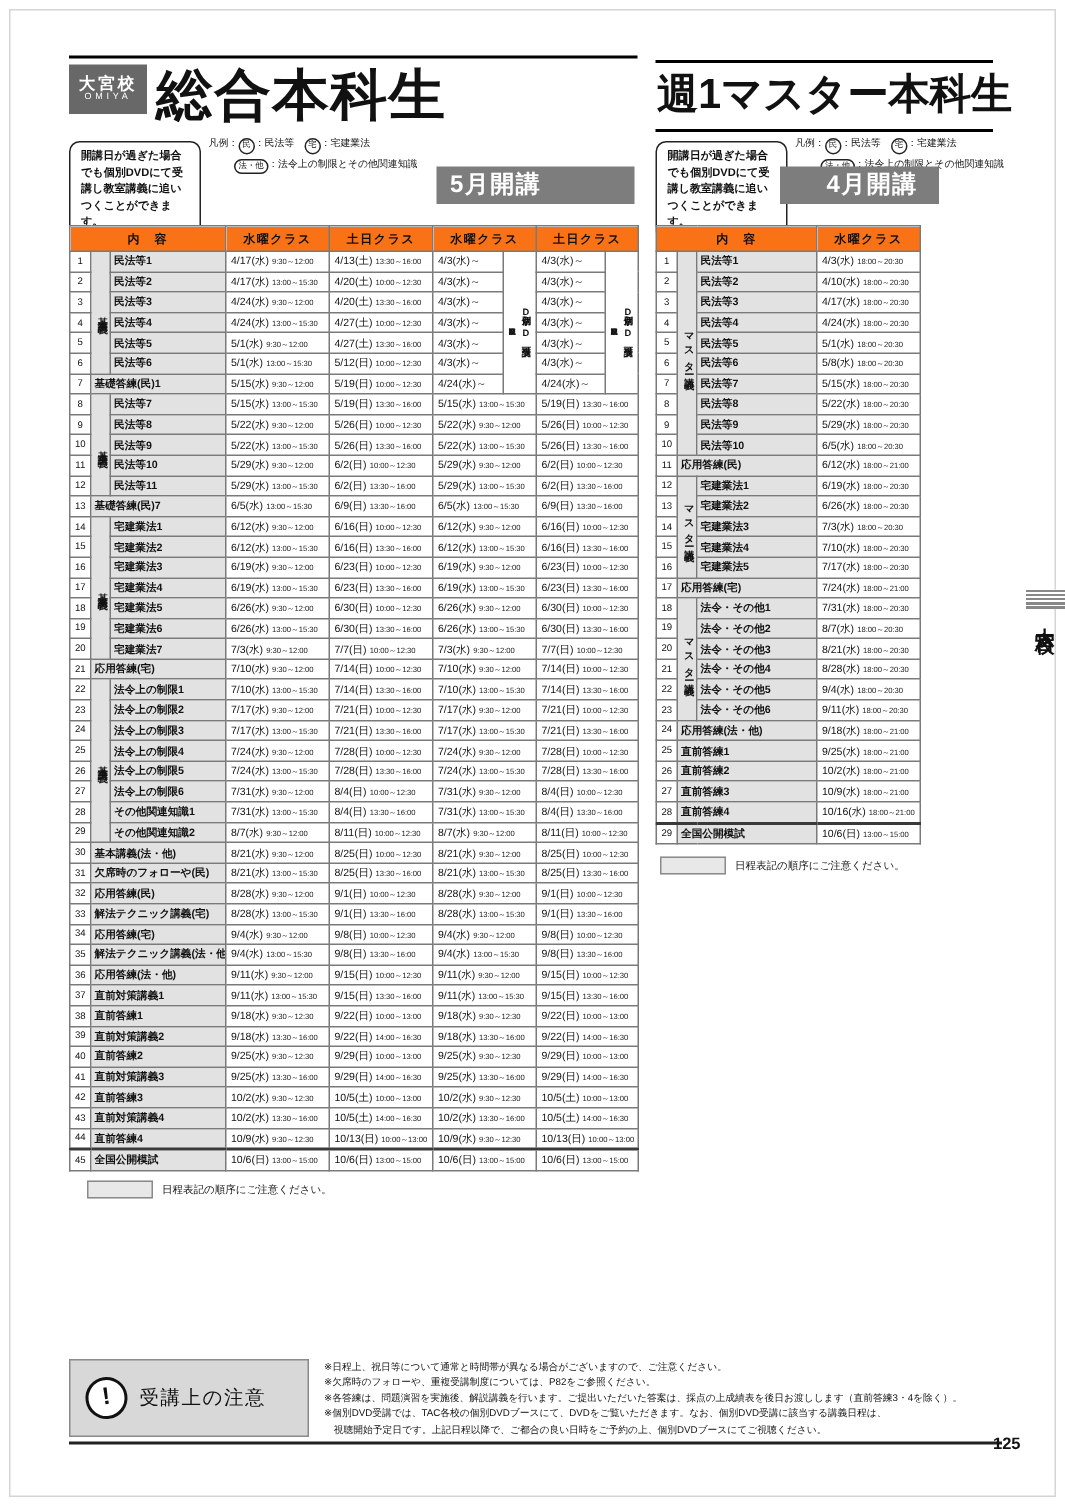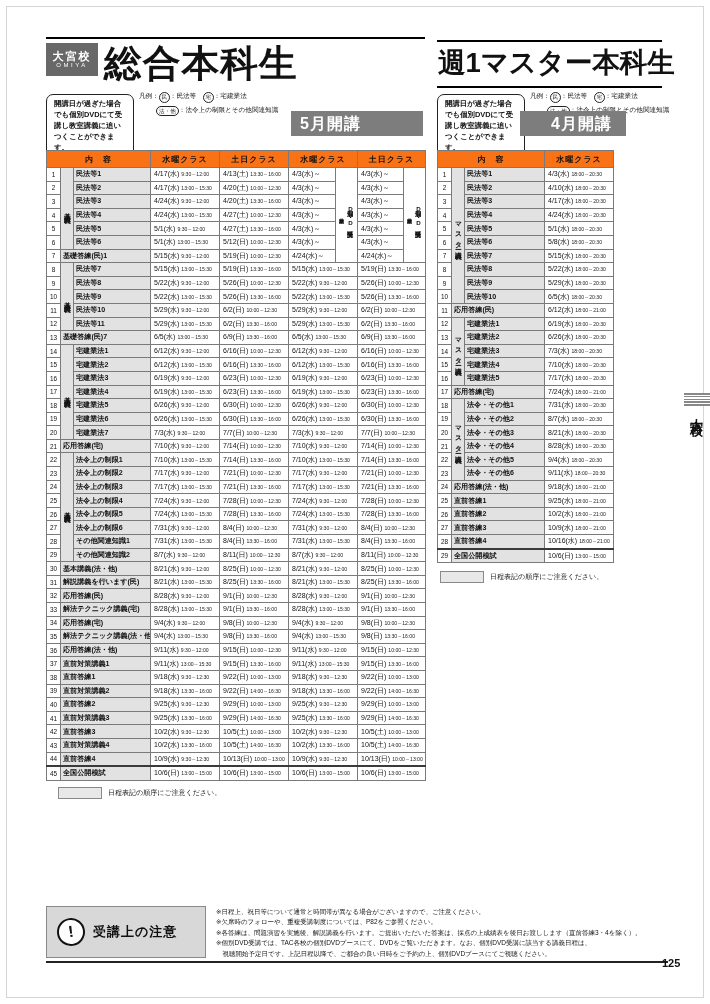--- a/index.html
+++ b/index.html
@@ -62,21 +62,21 @@
   .tbl-note{position:absolute;font-size:7px;display:flex;align-items:center;gap:6px;}
   #l-tbl-note{left:58px;top:787px;}
   #r-tbl-note{left:440px;top:571px;}
   .swatch{display:inline-block;width:42px;height:10px;background:#e8e8e8;border:1px solid #8a8a8a;}
 
   
   #caution-box{position:absolute;left:46px;top:906px;width:160px;height:52px;background:#d8d8d8;border:1px solid #8a8a8a;
     display:flex;align-items:center;gap:8px;padding-left:10px;box-sizing:border-box;}
   #caution-icon{width:24px;height:24px;border:2px solid #111;border-radius:50%;display:flex;align-items:center;justify-content:center;
     font-size:16px;font-weight:bold;background:#fff;transform:rotate(-8deg);}
-  #caution-title{font-size:13px;font-weight:bold;letter-spacing:1px;}
+  #caution-title{font-size:13px;font-weight:normal;letter-spacing:1px;}
   #caution-notes{position:absolute;left:216px;top:907px;width:452px;font-size:6.5px;line-height:1.6;}
   #bottom-rule{position:absolute;left:46px;top:961px;width:622px;height:2px;background:#222;}
   #page-number{position:absolute;left:662px;top:957px;font-size:11px;font-weight:bold;}
 
   
   #edge-stripes{position:absolute;left:684px;top:393px;width:26px;height:13px;
     background:repeating-linear-gradient(#888 0 1.6px,#fff 1.6px 2.8px);}
   #edge-tab{position:absolute;left:687px;top:408px;writing-mode:vertical-rl;text-orientation:upright;
     font-size:13px;font-weight:bold;letter-spacing:2px;}
 </style>
@@ -385,21 +385,21 @@
         <tr>
           <td class="cn">30</td>
           <td class="cname" colspan="2">基本講義(法・他)</td>
           <td class="cd"><span class="date">8/21(水)</span><span class="time">9:30～12:00</span></td>
           <td class="cd"><span class="date">8/25(日)</span><span class="time">10:00～12:30</span></td>
           <td class="cd" colspan="2"><span class="date">8/21(水)</span><span class="time">9:30～12:00</span></td>
           <td class="cd" colspan="2"><span class="date">8/25(日)</span><span class="time">10:00～12:30</span></td>
         </tr>
         <tr>
           <td class="cn">31</td>
-          <td class="cname" colspan="2">解説講義を行います(民)</td>
+          <td class="cname" colspan="2">欠席時のフォローや(民)</td>
           <td class="cd"><span class="date">8/21(水)</span><span class="time">13:00～15:30</span></td>
           <td class="cd"><span class="date">8/25(日)</span><span class="time">13:30～16:00</span></td>
           <td class="cd" colspan="2"><span class="date">8/21(水)</span><span class="time">13:00～15:30</span></td>
           <td class="cd" colspan="2"><span class="date">8/25(日)</span><span class="time">13:30～16:00</span></td>
         </tr>
         <tr>
           <td class="cn">32</td>
           <td class="cname" colspan="2">応用答練(民)</td>
           <td class="cd"><span class="date">8/28(水)</span><span class="time">9:30～12:00</span></td>
           <td class="cd"><span class="date">9/1(日)</span><span class="time">10:00～12:30</span></td>

